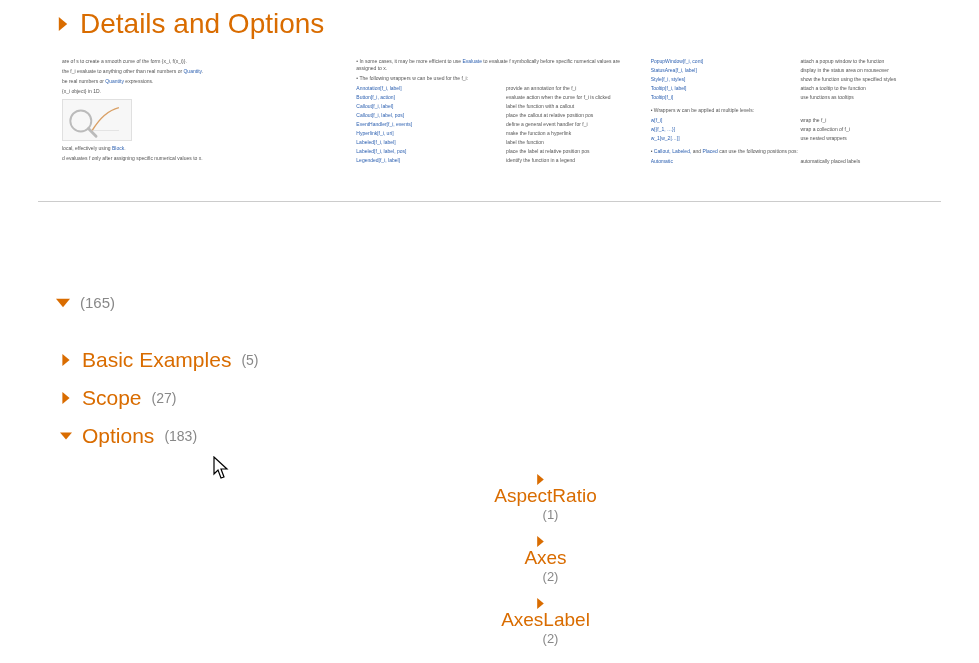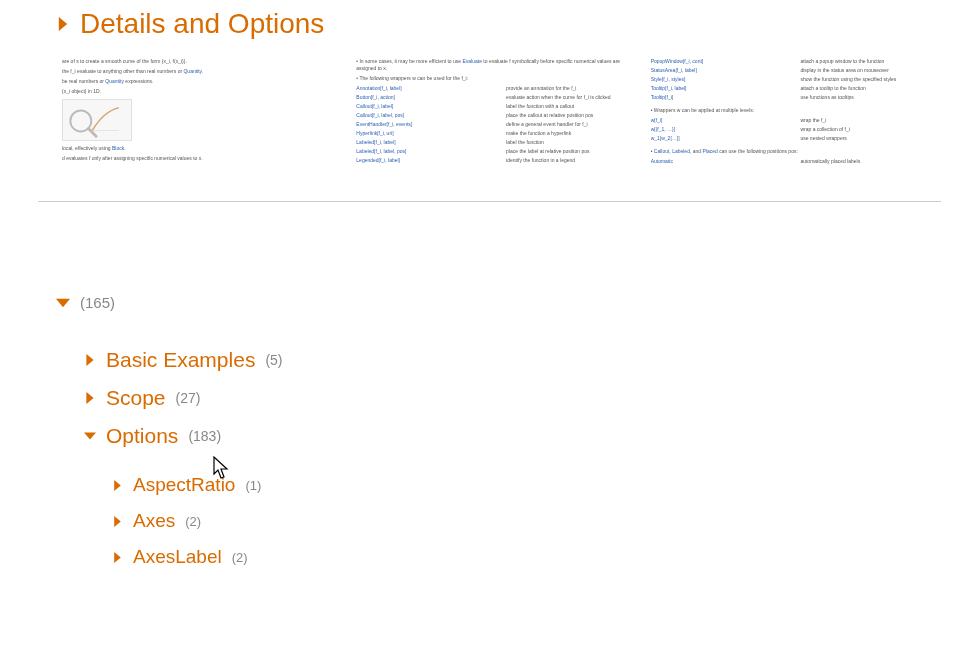--- a/index.html
+++ b/index.html
@@ -30,21 +30,21 @@
     color: #d96c00;
   }
   .section-header .count {
     font-size: 15px;
     color: #888;
   }
   .sub-header {
     display: flex;
     align-items: center;
     cursor: pointer;
-    padding: 7px 0 7px 84px;
+    padding: 7px 0 7px 60px;
     color: #d96c00;
   }
   .sub-header .chev {
     width: 12px;
     height: 12px;
     margin-right: 10px;
     flex-shrink: 0;
   }
   .sub-header .title {
     font-size: 21px;
@@ -54,20 +54,21 @@
     font-size: 14px;
     color: #888;
     margin-left: 10px;
   }
   .subsub-header {
     display: flex;
     align-items: center;
     cursor: pointer;
     padding: 7px 0 7px 112px;
     color: #d96c00;
+    flex-direction: column;
   }
   .subsub-header .chev {
     width: 11px;
     height: 11px;
     margin-right: 10px;
     flex-shrink: 0;
   }
   .subsub-header .title {
     font-size: 19px;
     color: #d96c00;

